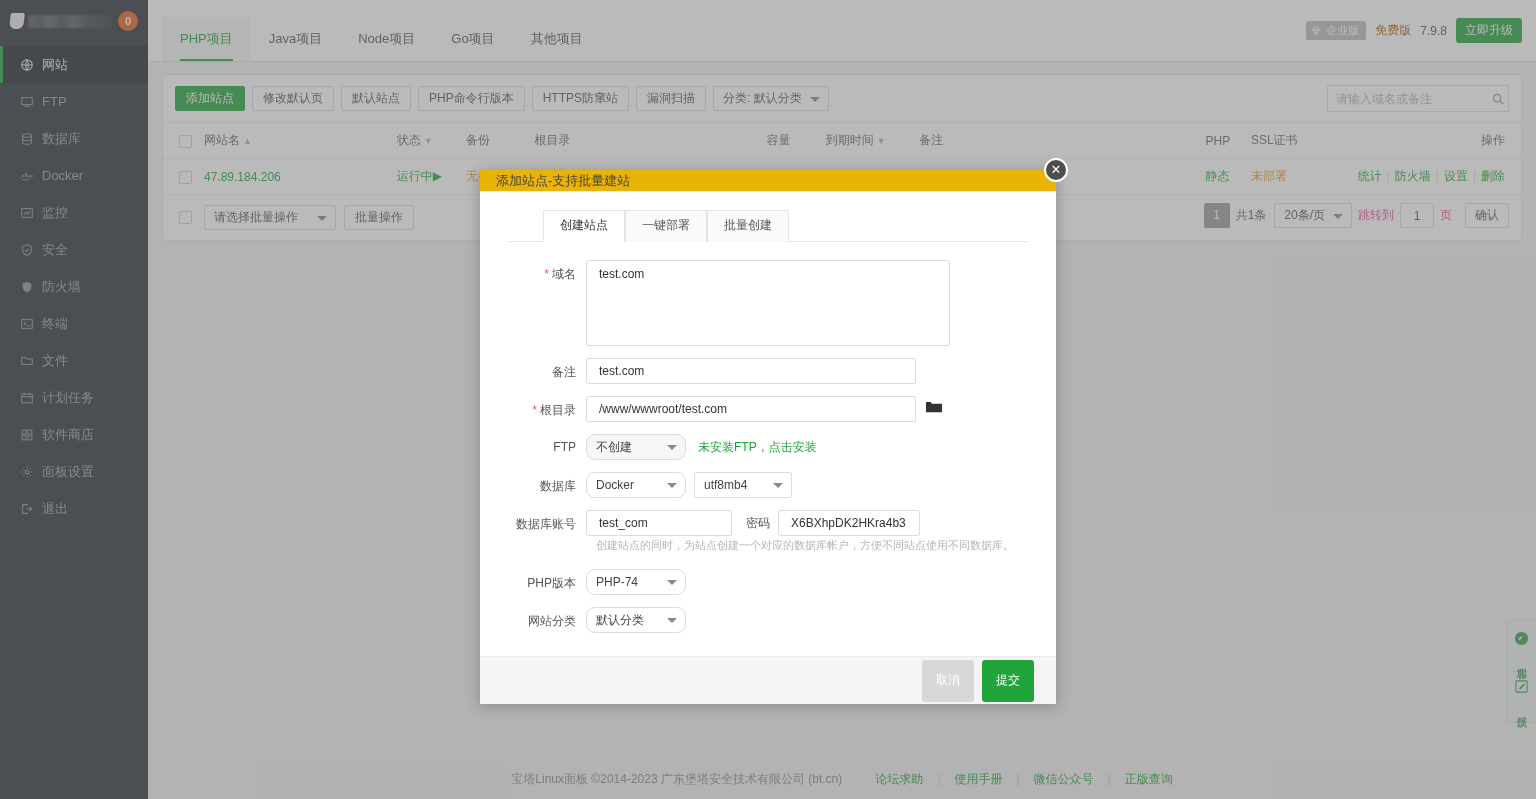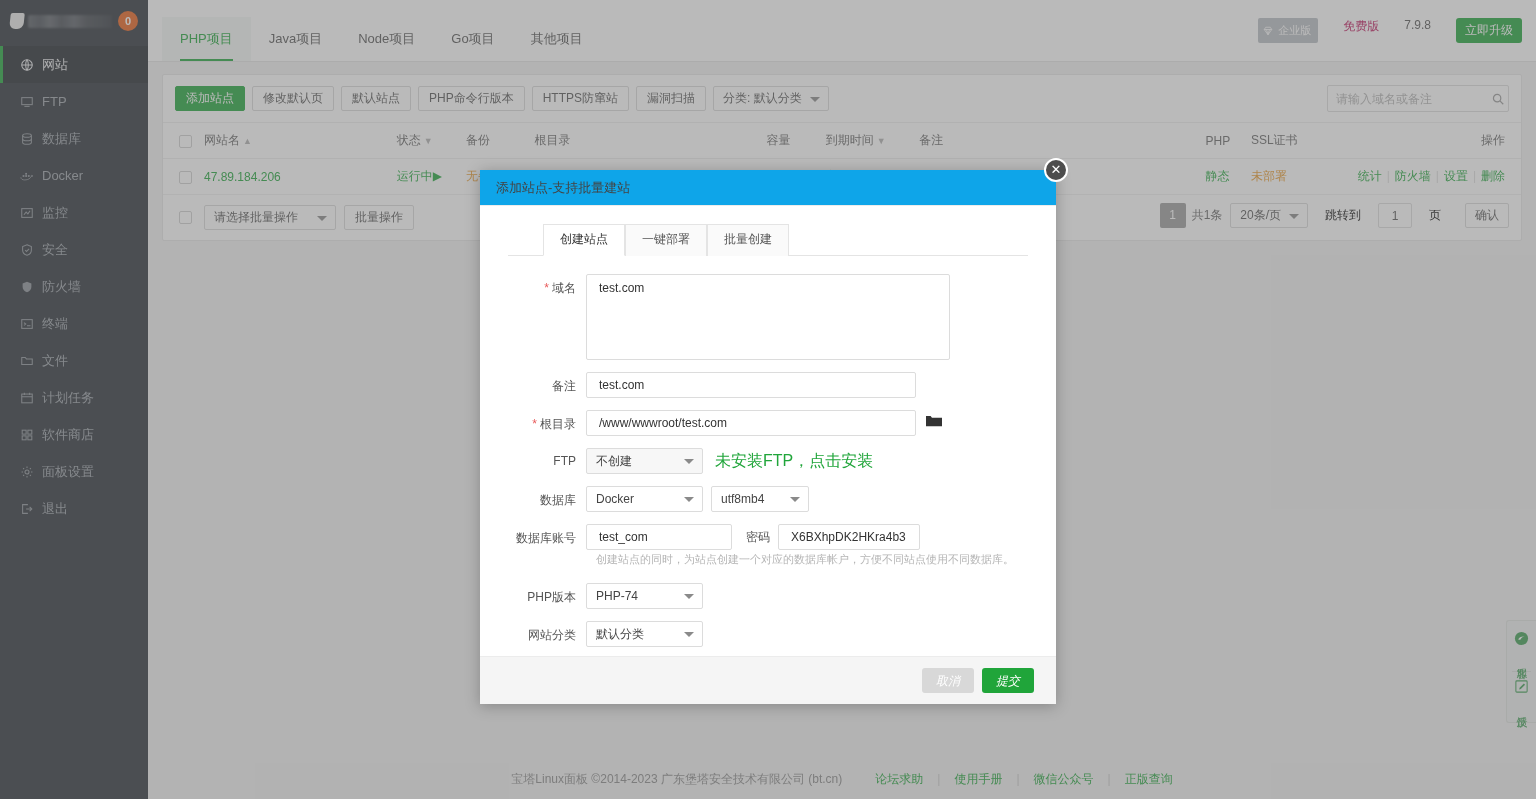--- a/index.html
+++ b/index.html
@@ -64,29 +64,29 @@
   .tab {
     height: 44px; line-height: 44px; padding: 0 18px; font-size: 13px;
     color: #555; cursor: pointer; position: relative;
   }
   .tab.active { color: #20a53a; background: #f4f8f5; }
   .tab.active::after {
     content: ""; position: absolute; left: 18px; right: 18px; bottom: 0; height: 2px; background: #20a53a;
   }
   .topright {
     position: absolute; right: 14px; top: 18px;
-    display: flex; gap: 25px; font-size: 12px;
+    display: flex; align-items: center; gap: 9px; font-size: 12px;
   }
   .ent-badge {
     display: flex; align-items: center; gap: 4px;
     background: #b9bec3; color: #fff; border-radius: 2px; padding: 2px 7px 2px 4px;
     font-size: 11px;
   }
   .ent-badge .gem { color: #fff; display: inline-flex; }
-  .free-label { color: #be185d; }
+  .free-label { color: #a16207; }
   .ver-label { color: #555; }
   .upgrade-btn {
     background: #20a53a; color: #fff; border-radius: 3px;
     padding: 4px 9px; font-size: 12px; cursor: pointer;
   }
 
   .content { padding: 12px 14px 0 14px; }
   .card { background: #fff; border: 1px solid #e6e6e6; border-radius: 2px; }
 
   .toolbar {
@@ -142,21 +142,21 @@
 
   .tablefoot {
     display: flex; align-items: center; padding: 10px 12px; position: relative;
   }
   .pager { position: absolute; right: 12px; top: 8px; display: flex; align-items: center; font-size: 12px; }
   .pg-num {
     min-width: 26px; height: 25px; line-height: 25px; text-align: center;
     background: #9b9b9b; color: #fff; border-radius: 2px; margin-right: 6px;
   }
   .pg-total { color: #666; margin-right: 8px; }
-  .pg-jump { color: #000000; margin: 0 17px; }
+  .pg-jump { color: #ec4899; margin: 0 6px; }
   .pg-input {
     width: 34px; height: 25px; border: 1px solid #dcdcdc; border-radius: 2px;
     text-align: center; font-size: 12px; color: #555; font-family: inherit; outline: none;
   }
   .pg-btn {
     height: 25px; line-height: 23px; border: 1px solid #d9d9d9; background: #fff;
     color: #555; border-radius: 2px; padding: 0 9px; margin-left: 7px; cursor: pointer; font-size: 12px;
   }
 
   .footer {
@@ -179,22 +179,22 @@
   .floatw .fw-div { height: 1px; background: #dcdfdc; margin: 2px 5px; }
   .fw-glyph { display: block; margin: 0 auto 2px auto; }
 
   
   .mask { position: absolute; inset: 0; background: rgba(110,110,110,0.48); }
   .modal {
     position: absolute; left: 480px; top: 170px; width: 576px; height: 534px;
     background: #fff; box-shadow: 0 2px 14px rgba(0,0,0,0.25);
   }
   .modal-head {
-    height: 36px; border-bottom: 1px solid #ececec; display: flex; align-items: center;
-    padding: 0 16px; font-size: 13px; color: #444; background: #0ea5e9;
+    height: 22px; border-bottom: 1px solid #ececec; display: flex; align-items: center;
+    padding: 0 16px; font-size: 13px; color: #444; background: #eab308;
   }
   .modal-close {
     position: absolute; right: -12px; top: -12px; width: 24px; height: 24px;
     border-radius: 50%; background: #4d4d4d; border: 2px solid #fff;
     color: #fff; font-size: 13px; line-height: 20px; text-align: center; cursor: pointer;
   }
   .modal-tabs {
     display: flex; padding: 18px 0 0 35px; border-bottom: 1px solid #e4e4e4; margin: 0 28px;
   }
   .mtab {
@@ -220,34 +220,34 @@
   .fsel {
     border: 1px solid #dcdcdc; border-radius: 2px; background: #fff;
     font-size: 12px; color: #444; height: 26px; line-height: 24px;
     padding: 0 26px 0 9px; position: relative; cursor: pointer; display: inline-block;
     white-space: nowrap;
   }
   .fsel .caret {
     position: absolute; right: 8px; top: 50%; margin-top: -2px; width: 0; height: 0;
     border-left: 5px solid transparent; border-right: 5px solid transparent; border-top: 5px solid #8a8a8a;
   }
-  .w100 { width: 117px; } .w98 { width: 98px; }
-  .hint-green { color: #20a53a; font-size: 16px; margin-left: 12px; line-height: 26px; cursor: pointer; }
+  .w100 { width: 100px; border-radius: 9px; } .w98 { width: 98px; }
+  .hint-green { color: #20a53a; font-size: 12px; margin-left: 12px; line-height: 26px; cursor: pointer; }
   .folder-ico { margin-left: 10px; color: #333; cursor: pointer; display: inline-flex; padding-top: 4px; }
   .hint-gray { color: #b5b5b5; font-size: 11px; margin: 2px 0 0 88px; }
   .pw-label { font-size: 12px; color: #555; margin: 0 8px 0 14px; line-height: 26px; }
 
   .modal-foot {
     position: absolute; left: 0; right: 0; bottom: 0; height: 48px;
     background: #f5f5f5; border-top: 1px solid #ececec;
     display: flex; align-items: center; justify-content: flex-end; padding-right: 22px; gap: 8px;
   }
   .mbtn {
-    height: 25px; line-height: 27px; padding: 0 14px; border-radius: 3px;
-    font-size: 12px; cursor: pointer; border: 0; font-style: italic;
+    height: 42px; line-height: 27px; padding: 0 14px; border-radius: 3px;
+    font-size: 12px; cursor: pointer; border: 0;
   }
   .mbtn.cancel { background: #d8d8d8; color: #fff; }
   .mbtn.submit { background: #20a53a; color: #fff; }
 </style>
 </head>
 <body>
 
 <div id="root">
 
   <div class="sidebar">

